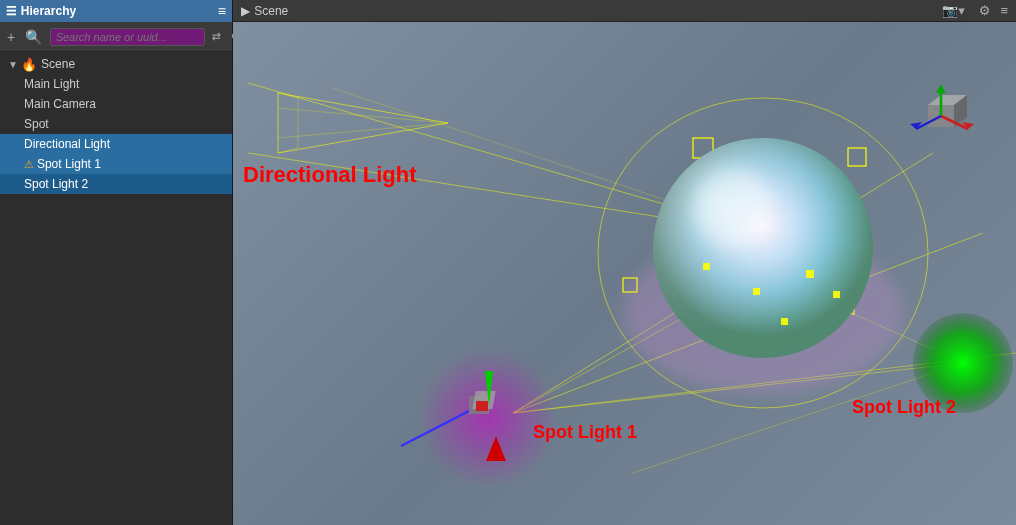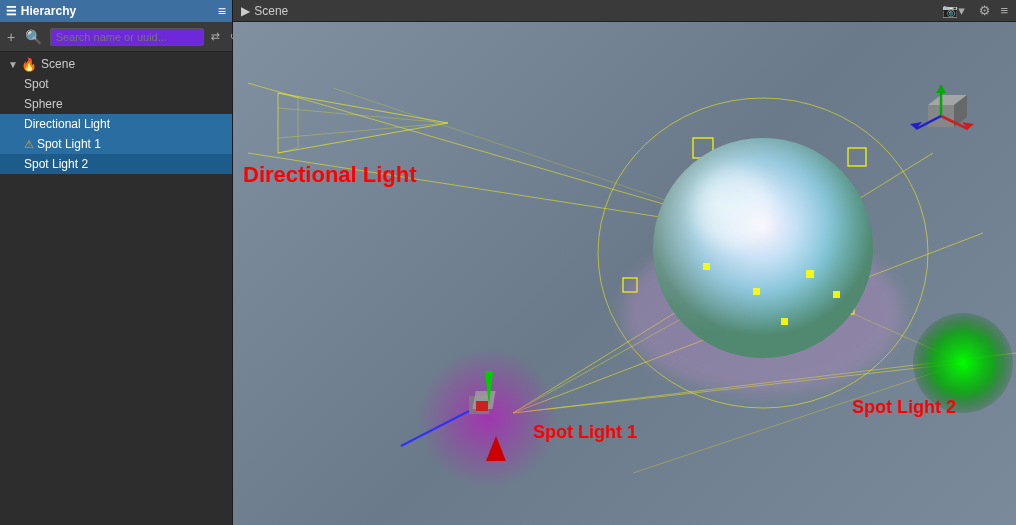--- a/index.html
+++ b/index.html
@@ -9,21 +9,21 @@
     .top-bar { display: flex; width: 100%; height: 525px; }
 
     
     .hierarchy-panel { width: 233px; min-width: 233px; display: flex; flex-direction: column; background: #2d2d2d; border-right: 1px solid #1a1a1a; }
     .hierarchy-header { display: flex; align-items: center; justify-content: space-between; background: #3d6fa0; height: 22px; padding: 0 6px; }
     .hierarchy-header-title { color: #fff; font-size: 12px; font-weight: bold; display: flex; align-items: center; gap: 4px; }
     .hierarchy-header-menu { color: #fff; font-size: 14px; cursor: pointer; }
 
     .hierarchy-toolbar { display: flex; align-items: center; gap: 4px; padding: 4px 4px; background: #3a3a3a; border-bottom: 1px solid #222; height: 30px; }
     .toolbar-btn { background: none; border: none; color: #aaa; cursor: pointer; font-size: 14px; padding: 1px 3px; }
-    .search-input { flex: 1; background: #6d28d9; border: 1px solid #555; color: #aaa; font-size: 11px; padding: 2px 5px; border-radius: 2px; outline: none; }
+    .search-input { flex: 1; background: #701a75; border: 1px solid #555; color: #aaa; font-size: 11px; padding: 2px 5px; border-radius: 2px; outline: none; font-style: italic; }
     .toolbar-btn-small { background: none; border: none; color: #aaa; cursor: pointer; font-size: 11px; padding: 1px 3px; }
 
     .hierarchy-tree { flex: 1; overflow-y: auto; background: #2d2d2d; padding-top: 2px; }
     .tree-item { display: flex; align-items: center; height: 20px; padding-left: 8px; cursor: pointer; font-size: 12px; color: #ccc; }
     .tree-item.selected { background: #2a6da0; color: #fff; }
     .tree-item.selected-alt { background: #1d5c8a; color: #fff; }
     .tree-item .indent { display: inline-block; width: 16px; }
     .tree-item .arrow { color: #aaa; margin-right: 3px; font-size: 10px; }
     .tree-item .icon { margin-right: 4px; font-size: 13px; }
     .tree-item .warning-icon { color: #e8a030; margin-right: 3px; font-size: 11px; }
@@ -73,25 +73,29 @@
     </div>
     <div class="hierarchy-tree">
 
       <div class="tree-item">
         <span class="arrow">▼</span>
         <span class="icon" style="color:#e8a030;">🔥</span>
         <span>Scene</span>
       </div>
       <div class="tree-item">
         <span class="indent"></span>
+        <span>Main Light</span>
+      </div>
+      <div class="tree-item">
+        <span class="indent"></span>
+        <span>Main Camera</span>
+      </div>
+      <div class="tree-item">
+        <span class="indent"></span>
         <span>Spot</span>
-      </div>
-      <div class="tree-item">
-        <span class="indent"></span>
-        <span>Sphere</span>
       </div>
       <div class="tree-item selected">
         <span class="indent"></span>
         <span>Directional Light</span>
       </div>
       <div class="tree-item selected">
         <span class="indent"></span>
         <span class="warning-icon">⚠</span>
         <span>Spot Light 1</span>
       </div>

